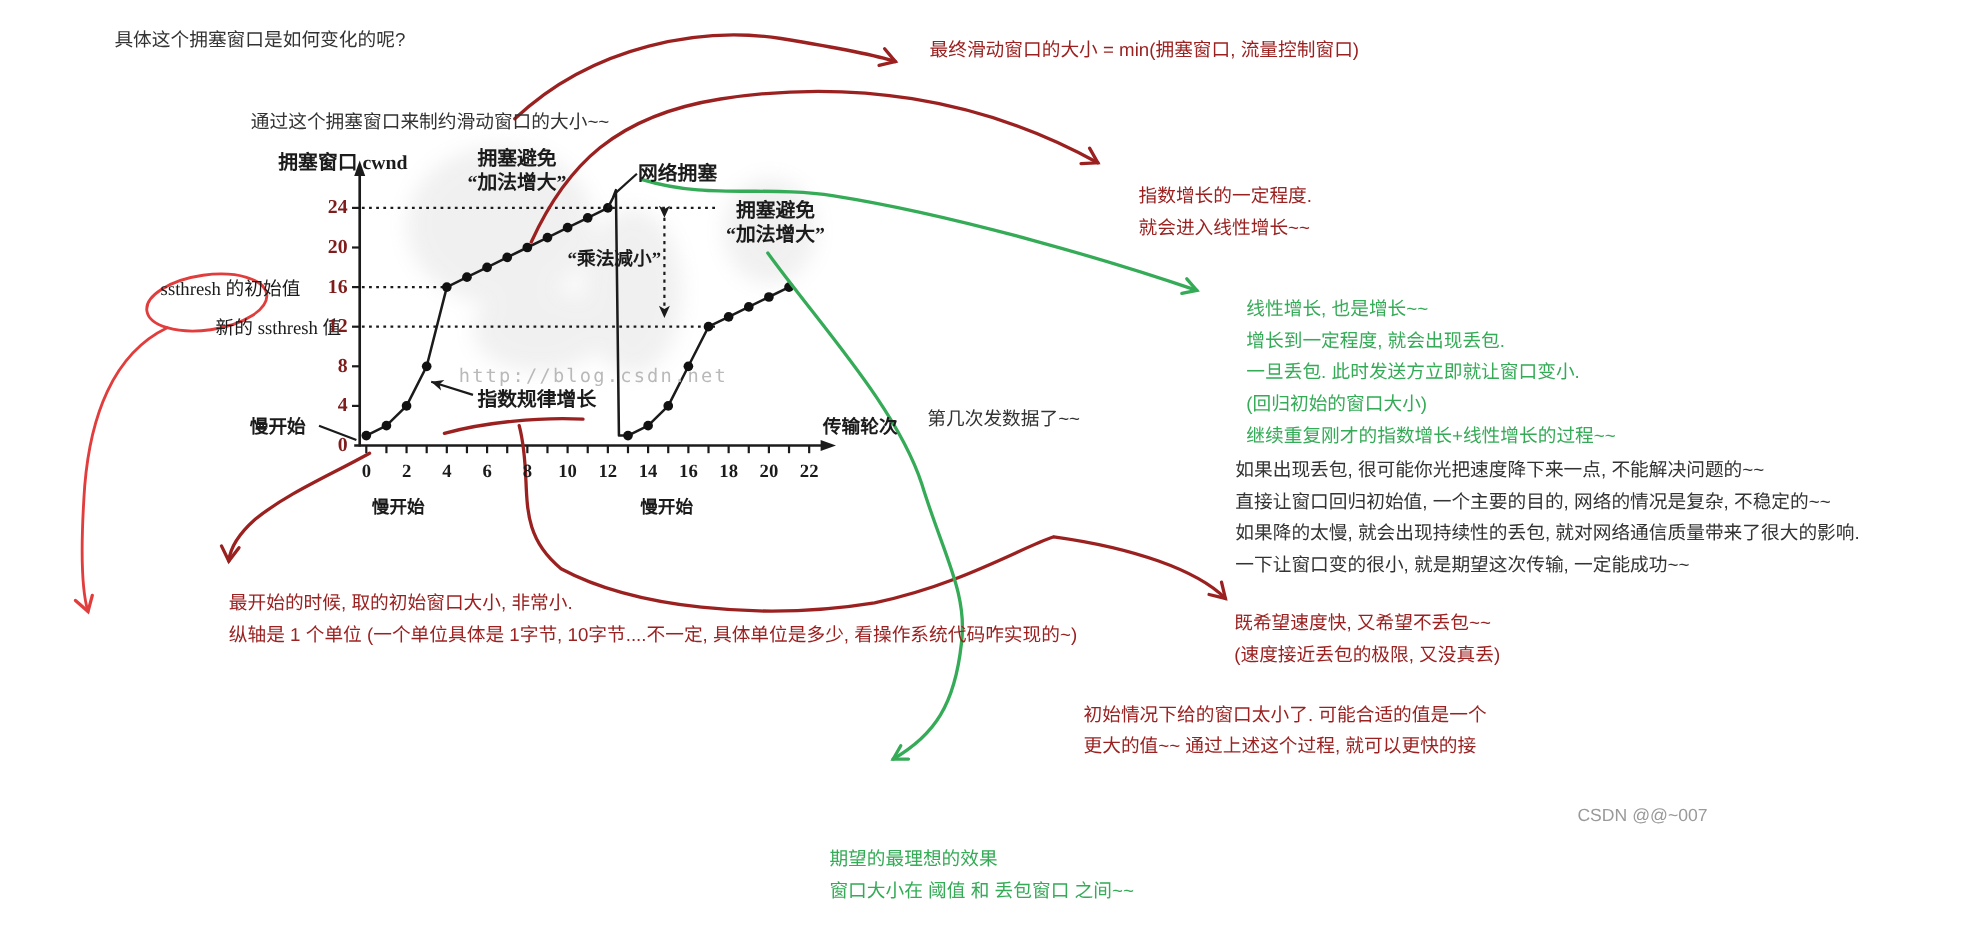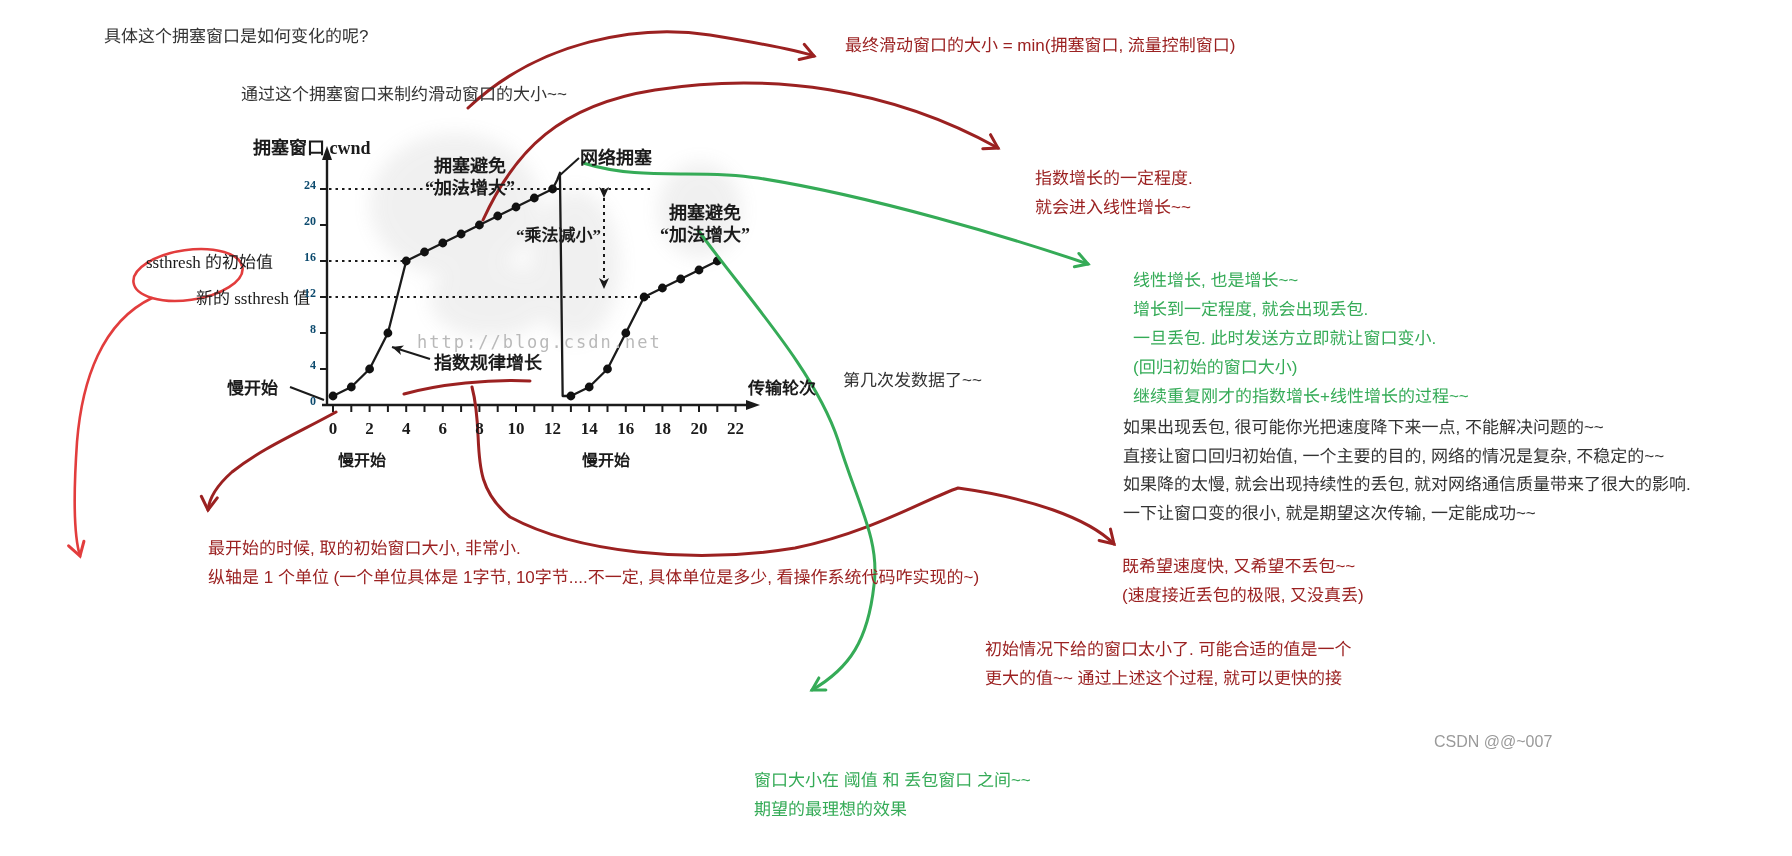--- a/index.html
+++ b/index.html
@@ -12,28 +12,28 @@
   .ink{color:#1b1b1b;}
   .darkred{color:#9b2121;}
   .brightred{color:#e23d3d;}
   .green{color:#35ab57;}
   .gray{color:#9a9a9a;}
   .watermark{color:#b9b9b9;letter-spacing:2px;}
   .fs17{font-size:17px;}
   .fs16{font-size:16px;}
   .fs18{font-size:18px;}
   .bold{font-weight:bold;}
-  .center{text-align:center;margin-top:22px;}
+  .center{text-align:center;}
   .lh28 div{line-height:28.5px;}
   .lh29 div{line-height:29px;}
   .lh27 div{line-height:27px;}
   .ticknum{position:absolute;font-family:"Liberation Serif","DejaVu Serif",serif;
            font-size:17px;font-weight:bold;color:#1b1b1b;text-align:center;}
   .yticknum{position:absolute;font-family:"Liberation Serif","DejaVu Serif",serif;
-           font-size:12px;font-weight:bold;color:#0c4a6e;text-align:right;}
+           font-size:18px;font-weight:bold;color:#7f1d1d;text-align:right;}
   svg{position:absolute;left:0;top:0;}
 </style>
 </head>
 <body>
 
 <div id="stage">
 
   <svg width="1792" height="856" viewBox="0 0 1792 856">
     <defs>
       <filter id="blur8" x="-50%" y="-50%" width="200%" height="200%">
@@ -147,21 +147,21 @@
     </g>
 
     <g stroke="#35ab57" stroke-width="3" fill="none" stroke-linecap="round">
       <path d="M 583 163 C 645 182, 695 168, 758 178 C 872 196, 1012 238, 1088 264" marker-end="url(#ah-green)"></path>
       <path d="M 698 230 C 745 295, 815 370, 838 440 C 858 505, 880 540, 874 585 C 868 640, 850 668, 812 690" marker-end="url(#ah-green)"></path>
     </g>
   </svg>
 
   <div class="abs sans fs17 black" style="left:104px;top:22px;">具体这个拥塞窗口是如何变化的呢?</div>
 
-  <div class="abs sans fs17 black" style="left:228px;top:80px;margin-left:13px;">通过这个拥塞窗口来制约滑动窗口的大小~~</div>
+  <div class="abs sans fs17 black" style="left:228px;top:96px;">通过这个拥塞窗口来制约滑动窗口的大小~~</div>
 
   <div class="abs sans fs17 darkred" style="left:845px;top:31px;">最终滑动窗口的大小 = min(拥塞窗口, 流量控制窗口)</div>
 
   <div class="abs serif fs18 bold ink" style="left:253px;top:133px;">拥塞窗口 cwnd</div>
 
   <div class="abs serif bold ink center" style="left:403px;top:133px;width:134px;font-size:18px;line-height:22px;">
     <div>拥塞避免</div>
     <div>“加法增大”</div>
   </div>
 
@@ -222,22 +222,22 @@
       <div>更大的值~~ 通过上述这个过程, 就可以更快的接</div>
     </div>
 
   <div class="abs sans fs17 darkred lh28" style="left:208px;top:535px;">
       <div>最开始的时候, 取的初始窗口大小, 非常小.</div>
       <div>纵轴是 1 个单位 (一个单位具体是 1字节, 10字节....不一定, 具体单位是多少, 看操作系统代码咋实现的~)</div>
     </div>
 
 
   <div class="abs sans fs17 green lh29" style="left:754px;top:766px;">
+      <div>期望的最理想的效果</div>
       <div>窗口大小在 阈值 和 丢包窗口 之间~~</div>
-      <div>期望的最理想的效果</div>
     </div>
 
   <div class="abs sans fs16 gray" style="left:1434px;top:733px;">CSDN @@~007</div>
 
   <div id="labels-layer">
       <div class="ticknum" style="left: 319px; top: 419px; width: 28px;">0</div>
       <div class="ticknum" style="left: 355.6px; top: 419px; width: 28px;">2</div>
       <div class="ticknum" style="left: 392.2px; top: 419px; width: 28px;">4</div>
       <div class="ticknum" style="left: 428.8px; top: 419px; width: 28px;">6</div>
       <div class="ticknum" style="left: 465.4px; top: 419px; width: 28px;">8</div>

